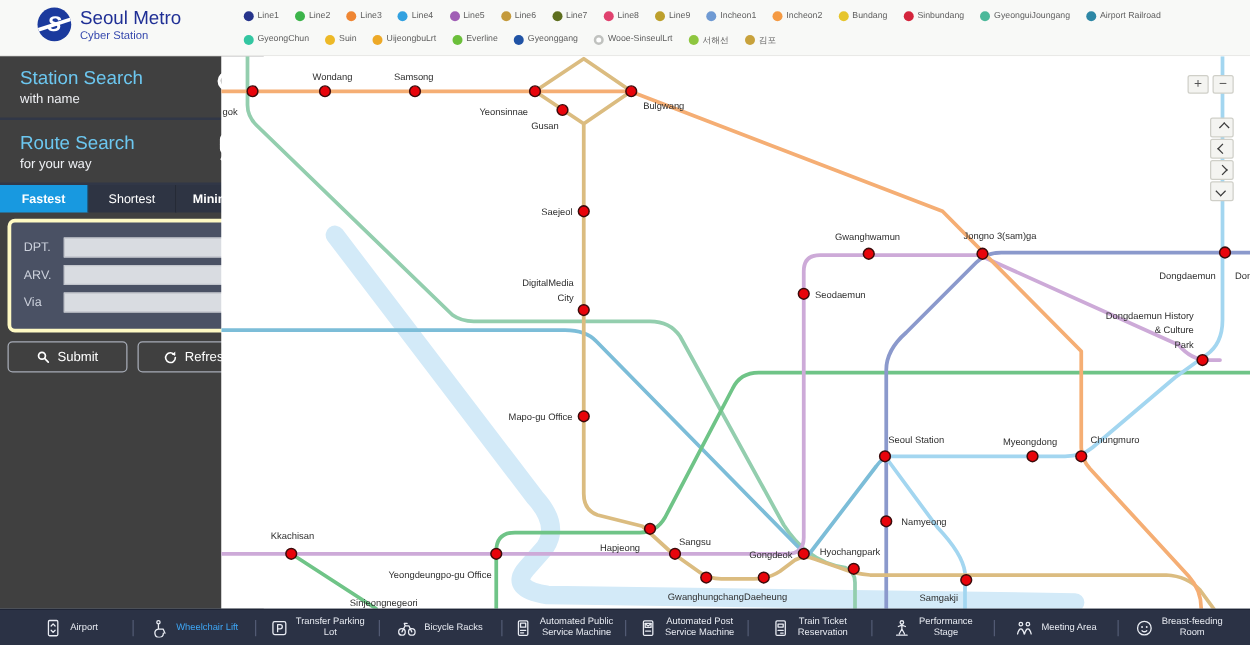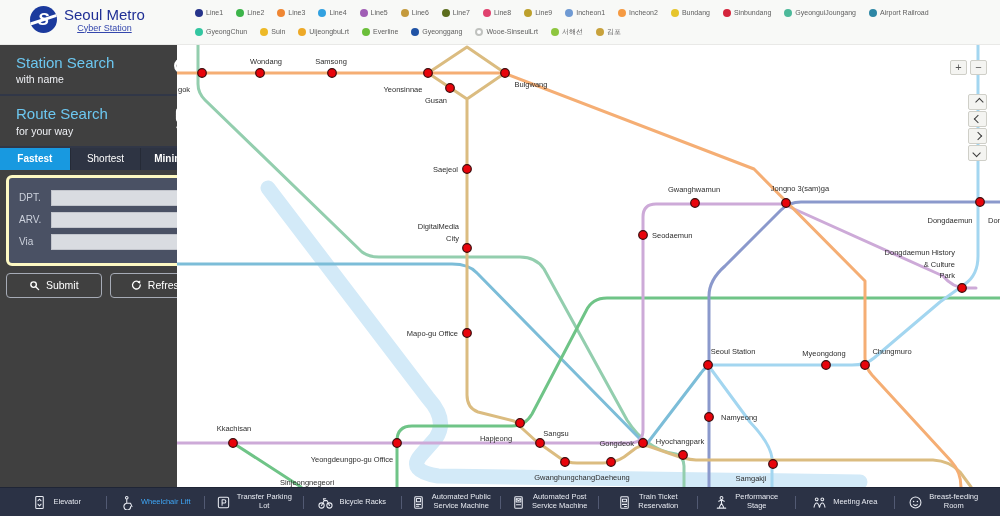--- a/index.html
+++ b/index.html
@@ -8,21 +8,21 @@
   
   .top{position:absolute;left:0;top:0;width:1000px;height:45px;background:#f8f9f7;
        border-bottom:1px solid #e9e9e7;box-sizing:border-box;}
   .logo{position:absolute;left:30px;top:6px;display:flex;align-items:center;gap:7px;}
   .logo-mark{width:27px;height:27px;border-radius:50%;background:#1b3a9d;position:relative;
              display:flex;align-items:center;justify-content:center;overflow:hidden;}
   .logo-mark::after{content:"";position:absolute;left:-4px;top:12px;width:36px;height:3px;
              background:#fff;transform:rotate(-18deg);}
   .logo-s{color:#fff;font-weight:bold;font-style:italic;font-size:17px;position:relative;z-index:1;}
   .logo-title{font-size:15px;font-weight:normal;color:#1f2f95;line-height:1;}
-  .logo-sub{font-size:9px;color:#3447ad;text-align:center;margin-top:2px;line-height:1;text-decoration:underline;}
+  .logo-sub{font-size:9px;color:#3447ad;text-align:left;margin-top:2px;line-height:1;}
   .legend{position:absolute;left:195px;top:3px;}
   .lg-row{display:flex;align-items:center;height:19px;}
   .lg-item{display:flex;align-items:center;margin-right:13px;cursor:pointer;}
   .lg-dot{width:8px;height:8px;border-radius:50%;margin-right:3px;flex:none;box-sizing:border-box;}
   .lg-label{font-size:7px;color:#606060;white-space:nowrap;}
   
   .sidebar{position:absolute;left:0;top:45px;width:211px;height:442px;background:#404040;
            box-sizing:border-box;}
   .s-block{display:flex;align-items:center;justify-content:space-between;
            padding:9px 14px 9px 16px;border-bottom:2px solid #313747;cursor:pointer;}
@@ -344,21 +344,21 @@
   </div>
 
   <div class="footer" id="footer-bar">
       <div class="ft-item">
         <span class="ft-icon">
           <svg width="15" height="15" viewBox="0 0 16 16" fill="none" stroke="currentColor" stroke-width="1.1" stroke-linecap="round" stroke-linejoin="round">
             <rect x="4" y="1.5" width="8" height="13" rx="1"></rect>
             <path d="M6.3 6.2 8 4.4l1.7 1.8M6.3 9.8 8 11.6l1.7-1.8"></path>
           </svg>
         </span>
-        <span class="ft-label">Elevator</span>
+        <span class="ft-label">Airport</span>
       </div>
       <div class="ft-sep"></div>
       <div class="ft-item active">
         <span class="ft-icon">
           <svg width="15" height="15" viewBox="0 0 16 16" fill="none" stroke="currentColor" stroke-width="1.1" stroke-linecap="round" stroke-linejoin="round">
             <circle cx="7.2" cy="3" r="1.4"></circle>
             <path d="M7.2 4.8v4h4l1.6 3.6M7 8.8a3.6 3.6 0 1 0 4.4 3.4"></path>
           </svg>
         </span>
         <span class="ft-label">Wheelchair Lift</span>

